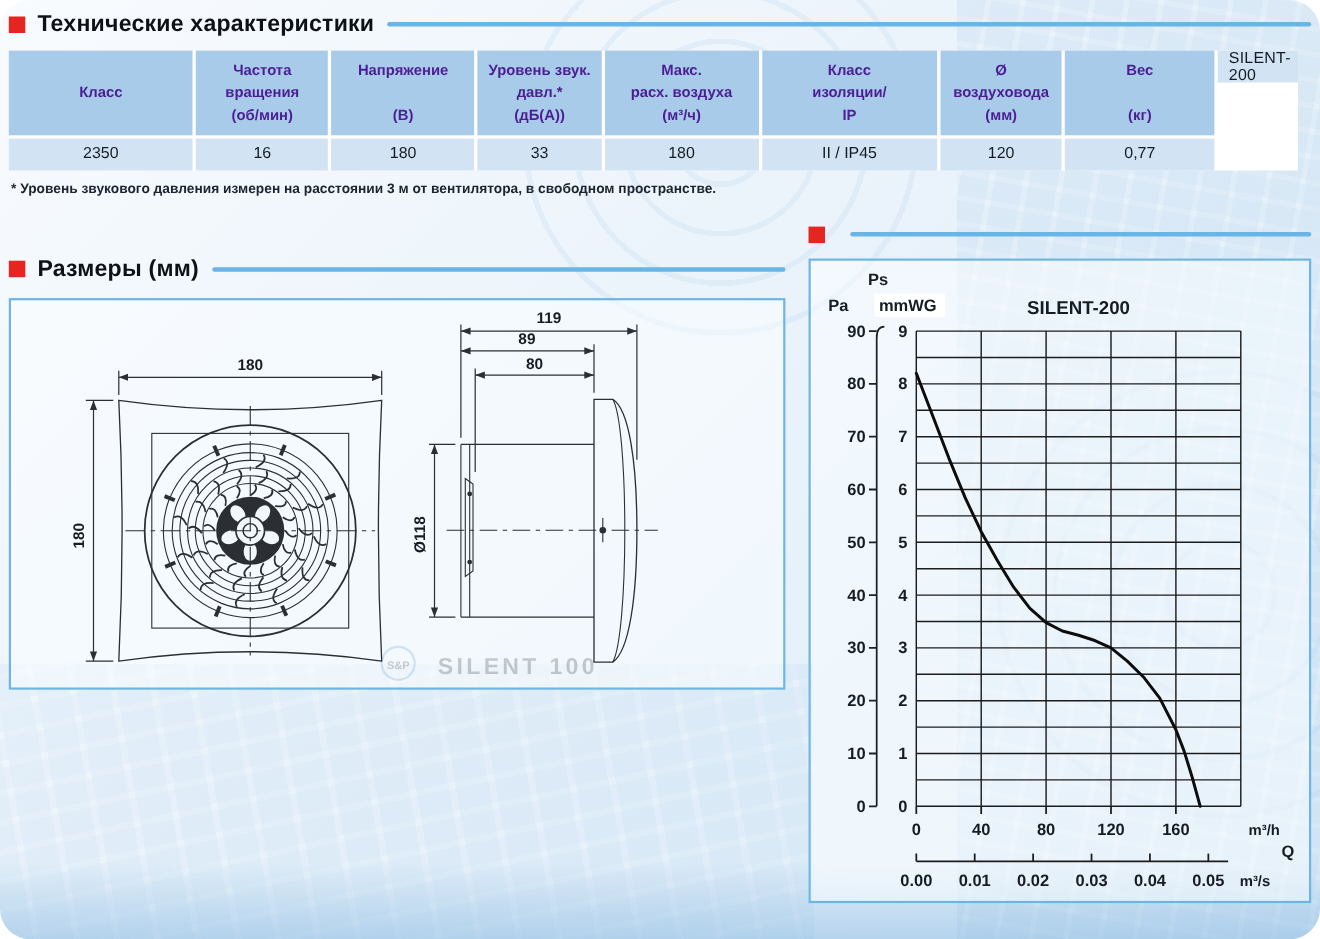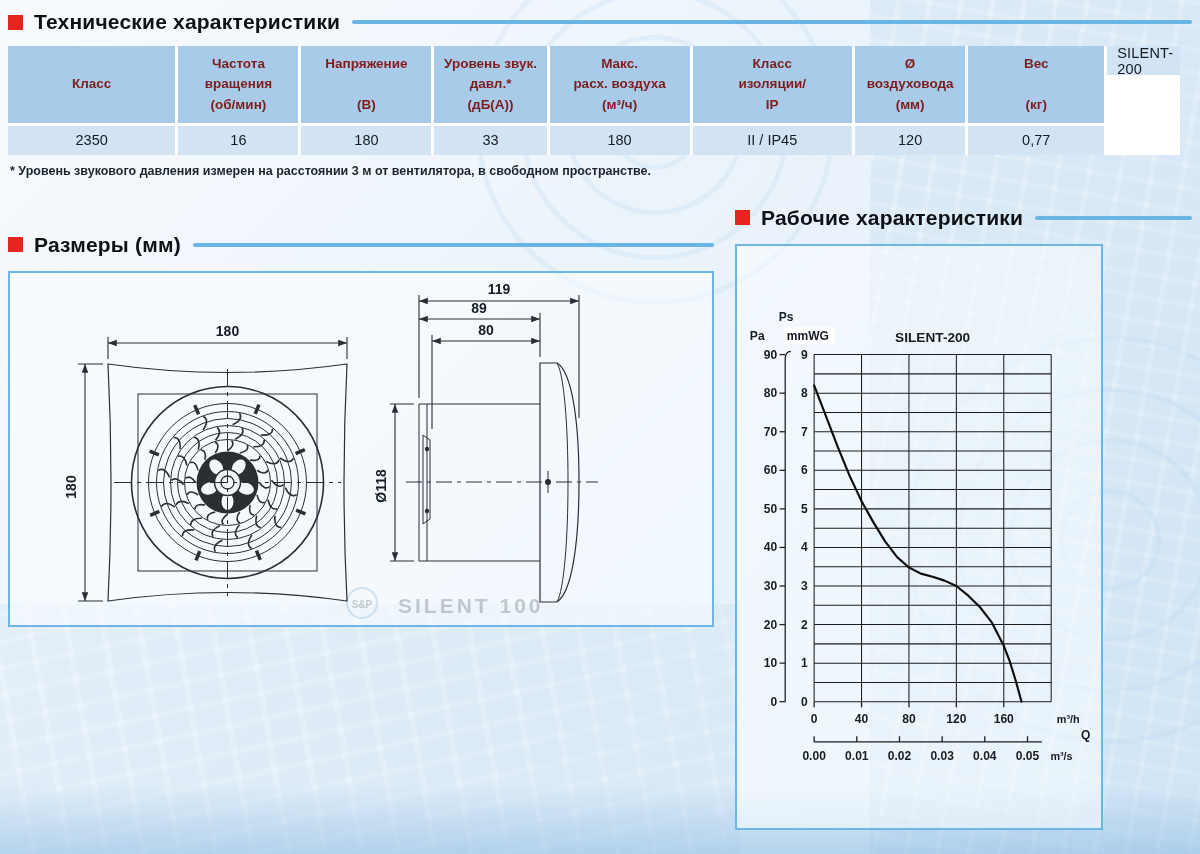--- a/index.html
+++ b/index.html
@@ -1,19 +1,19 @@
 <!DOCTYPE html>
 <html><head>
 <meta charset="utf-8">
 <style>
   html,body{margin:0;padding:0;background:#fff;}
   body{width:1200px;height:854px;overflow:hidden;}
   .page{position:relative;width:1200px;height:854px;overflow:hidden;
         font-family:"Liberation Sans","DejaVu Sans",sans-serif;color:#14181d;
-        background:linear-gradient(135deg,#f8fbfe 0%,#ecf4fb 40%,#ddecf8 100%);}
+        background:linear-gradient(135deg,#f8fbfe 0%,#ecf4fb 40%,#ddecf8 100%);border-radius:28px;}
   
   .decor{position:absolute;pointer-events:none;}
   .decor-fan{left:440px;top:-90px;width:430px;height:430px;border-radius:50%;opacity:.55;
     background:repeating-radial-gradient(circle at center,rgba(177,211,238,0) 0 40px,rgba(177,211,238,.40) 40px 45px);}
   .decor-fan2{left:900px;top:330px;width:420px;height:420px;border-radius:50%;opacity:.35;
     background:repeating-radial-gradient(circle at center,rgba(160,200,232,0) 0 46px,rgba(160,200,232,.38) 46px 51px);}
   .decor-build-r{right:0;top:0;width:330px;height:854px;opacity:.5;
     background:repeating-linear-gradient(100deg,rgba(140,185,225,.18) 0 26px,rgba(255,255,255,0) 26px 31px),
                repeating-linear-gradient(10deg,rgba(140,185,225,.14) 0 18px,rgba(255,255,255,0) 18px 23px);}
   .decor-build-l{left:0;bottom:0;width:740px;height:250px;opacity:.45;
@@ -25,34 +25,34 @@
   .content{position:relative;padding:6px 8px 0 8px;}
   .sec-head{display:flex;align-items:center;margin:4px 0 12px;}
   .bullet{width:15px;height:15px;background:#e52620;flex:0 0 auto;margin-right:11px;}
   .sec-head h2{font-size:21px;margin:0;font-weight:700;letter-spacing:.2px;color:#0e1216;}
   .rule{flex:1;height:4px;background:#69b5e6;border-radius:2px;margin-left:12px;}
 
   .spec-table{display:grid;width:1172px;gap:3px;background:#ffffff;
       grid-template-columns:170fr 122fr 132fr 114fr 142fr 162fr 112fr 138fr 74fr;}
   .hcell{background:#a7cbe9;min-height:72px;box-sizing:border-box;display:flex;flex-direction:column;
       align-items:center;justify-content:center;text-align:center;
-      font-size:13.5px;font-weight:700;line-height:1.5;padding:5px 2px;color:#7f1d1d;}
+      font-size:13.5px;font-weight:700;line-height:1.5;padding:5px 2px;color:#4c1d95;}
   .hcell.spread{justify-content:space-between;padding:8px 2px;}
   .htitle{white-space:pre-line;}
   .dcell{background:#d2e3f4;height:29px;display:flex;align-items:center;justify-content:center;font-size:14.5px;color:#161c24;}
   .dcell.model{justify-content:flex-start;padding-left:10px;letter-spacing:.2px;}
   .footnote{font-size:12.5px;font-weight:600;margin:9px 0 0 2px;color:#1b2430;}
 
   .columns{display:flex;gap:21px;margin-top:28px;align-items:flex-start;}
   .dim-col{width:706px;flex:0 0 auto;margin-top:27px;}
   .perf-col{flex:1;}
   .columns .sec-head{margin:0 0 14px;}
   .panel{border:2px solid #6db5e4;background:rgba(250,253,255,.55);box-sizing:border-box;}
   .dim-panel{width:706px;height:356px;}
-  .perf-panel{width:368px;height:586px;}
+  .perf-panel{width:457px;height:586px;}
   .panel svg{display:block;width:100%;height:100%;}
 
   svg text{font-family:"Liberation Sans","DejaVu Sans",sans-serif;fill:#161c24;}
   .dl{stroke:#2a2f36;stroke-width:1.2;fill:none;}
   .thin{stroke-width:1;}
   .dimline{stroke:#2a2f36;stroke-width:1.1;fill:none;}
   .dimtxt{font-size:14px;font-weight:700;fill:#171d24;}
   .axl{font-size:15px;font-weight:700;}
   .axh{font-size:15px;font-weight:700;}
   .unitl{font-size:13.5px;font-weight:700;}
@@ -268,21 +268,20 @@
               <line class="dimline" x1="385" y1="131" x2="385" y2="288" marker-start="url(#ah)" marker-end="url(#ah)"></line>
               <text class="dimtxt" x="376" y="213" text-anchor="middle" transform="rotate(-90 376 213)">Ø118</text>
             </g>
           </svg>
         </div>
       </section>
 
       <section class="perf-col">
         <div class="sec-head">
           <span class="bullet"></span>
-          <h2>Рабочие характеристики</h2>
           <span class="rule"></span>
         </div>
         <div class="panel perf-panel">
           <svg id="perf-svg" viewBox="0 0 453 582">
               <g>
                 <text x="52" y="22" class="axh">Ps</text>
                 <text x="16" y="46" class="axh">Pa</text>
                 <rect x="58" y="30" width="64" height="21" fill="#ffffff"></rect>
                 <text x="62" y="46" class="axh">mmWG</text>
                 <text x="243.5" y="48" class="ctitle" text-anchor="middle">SILENT-200</text>

